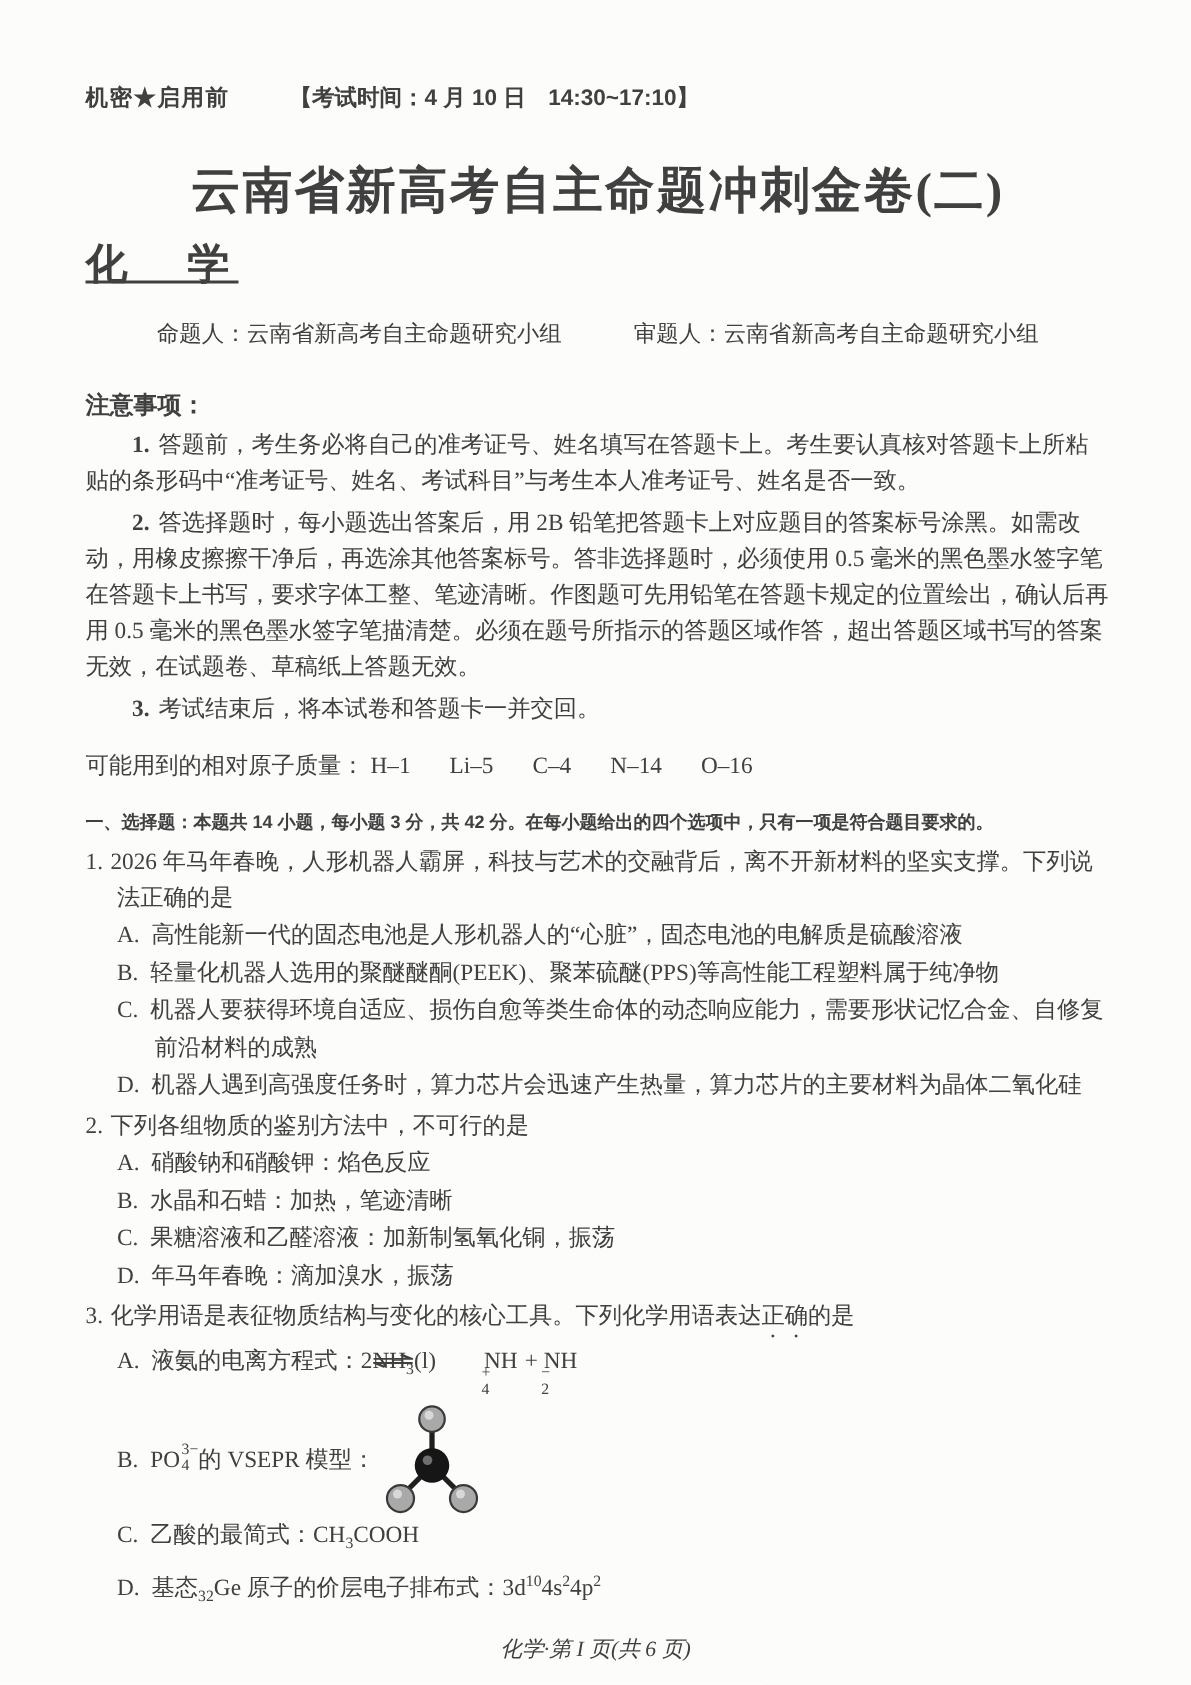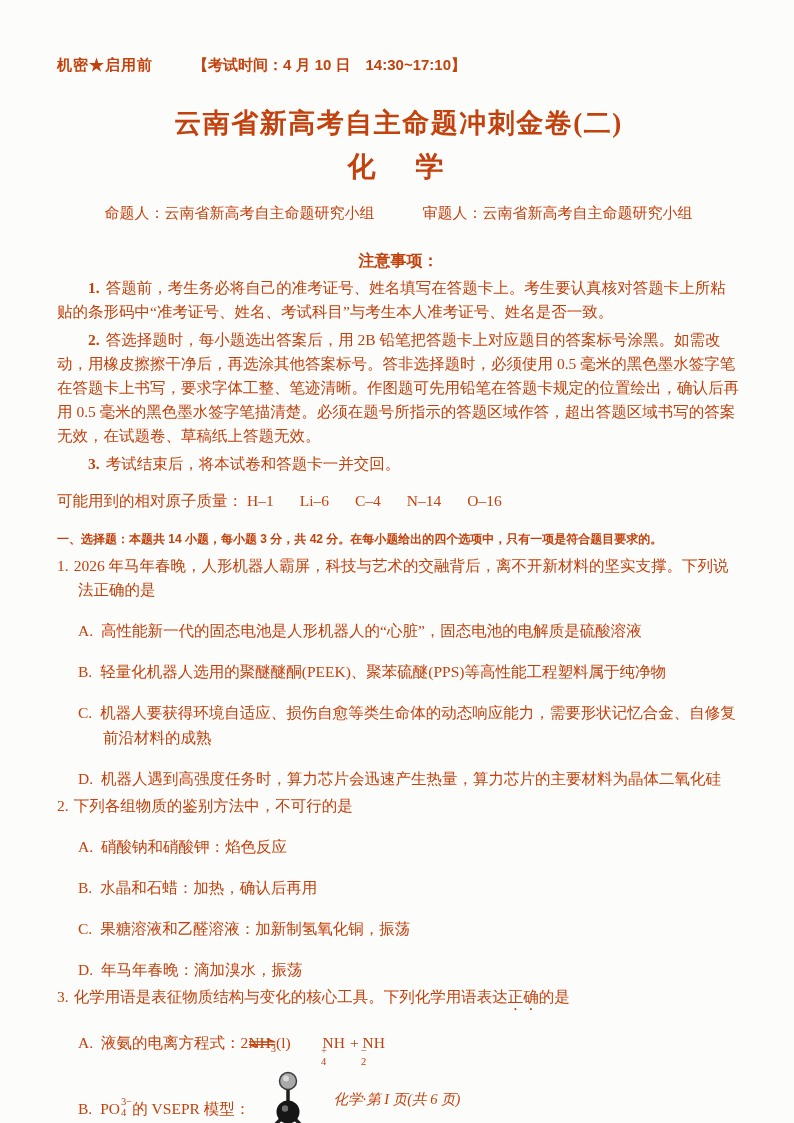--- a/index.html
+++ b/index.html
@@ -1,50 +1,51 @@
 <!DOCTYPE html>
 <html><head>
 <meta charset="utf-8">
 <style>
   html,body{margin:0;padding:0;background:#ffffff;}
   .page{
     position:relative;
     width:794px;height:1123px;
     margin:0 auto;
     background:#fcfcfb;
-    color:#c2410c;
+    color:#404040;
     font-family:"Liberation Serif",serif;
     box-sizing:border-box;
     padding:56px 54px 0 57px;
     overflow:hidden;
   }
   .header-row{
     font-family:"Liberation Sans",sans-serif;
     font-weight:bold;font-size:15px;
     display:flex;align-items:baseline;
   }
   .header-row .classification{margin-right:40px;letter-spacing:1px;}
   .title{
     text-align:center;font-weight:bold;
-    font-size:27px;letter-spacing:1.5px;
+    font-size:33px;letter-spacing:1.5px;
     margin-top:30px;
   }
   .subject{
-    text-align:center;font-weight:bold;
+    text-align:left;font-weight:bold;
     font-size:28px;letter-spacing:6px;
     margin-top:7px;
+    text-decoration:underline;
   }
   .authors{
     display:flex;justify-content:center;gap:48px;
     font-size:15px;margin-top:18px;
   }
   .notices{margin-top:28px;}
   .notices-heading{
     font-family:"Liberation Sans",sans-serif;
-    font-weight:bold;font-size:16px;text-align:center;
+    font-weight:bold;font-size:16px;
   }
   .notice{
     font-size:15.5px;line-height:24px;
     text-indent:2em;margin-top:4px;
   }
   .notice .num{font-weight:bold;margin-right:6px;}
   .masses{margin-top:15px;font-size:15.5px;}
   .masses .label{margin-right:4px;}
   .mass{margin-right:26px;}
   .section-heading{
@@ -52,21 +53,21 @@
     font-weight:bold;font-size:12px;line-height:24px;
     margin-top:15px;
     padding-left:31px;text-indent:-31px;
   }
   .question{font-size:15.5px;margin-top:3px;}
   .q-stem{padding-left:21px;text-indent:-21px;line-height:24px;}
   .q-num{margin-right:5px;}
   .options{margin-left:21px;}
   .option{
     padding-left:25px;text-indent:-25px;
-    line-height:25px;margin-top:16px;
+    line-height:25px;margin-top:0;
   }
   .opt-letter{margin-right:8px;}
   .option-flex{
     display:flex;align-items:center;
     padding-left:0;text-indent:0;margin-top:2px;
   }
   .option-flex .opt-letter{margin-right:8px;}
   .emph{
     -webkit-text-emphasis:filled dot;
     -webkit-text-emphasis-position:under right;
@@ -112,40 +113,40 @@
   </div>
 
   <div class="notices">
     <div class="notices-heading">注意事项：</div>
     <div class="notice"><span class="num">1.</span><span>答题前，考生务必将自己的准考证号、姓名填写在答题卡上。考生要认真核对答题卡上所粘贴的条形码中“准考证号、姓名、考试科目”与考生本人准考证号、姓名是否一致。</span></div>
     <div class="notice"><span class="num">2.</span><span>答选择题时，每小题选出答案后，用 2B 铅笔把答题卡上对应题目的答案标号涂黑。如需改动，用橡皮擦擦干净后，再选涂其他答案标号。答非选择题时，必须使用 0.5 毫米的黑色墨水签字笔在答题卡上书写，要求字体工整、笔迹清晰。作图题可先用铅笔在答题卡规定的位置绘出，确认后再用 0.5 毫米的黑色墨水签字笔描清楚。必须在题号所指示的答题区域作答，超出答题区域书写的答案无效，在试题卷、草稿纸上答题无效。</span></div>
     <div class="notice"><span class="num">3.</span><span>考试结束后，将本试卷和答题卡一并交回。</span></div>
   </div>
 
   <div class="masses">
-    <span class="label">可能用到的相对原子质量：</span><span class="mass">H–1</span><span class="mass">Li–6</span><span class="mass">C–4</span><span class="mass">N–14</span><span class="mass">O–16</span>
+    <span class="label">可能用到的相对原子质量：</span><span class="mass">H–1</span><span class="mass">Li–5</span><span class="mass">C–4</span><span class="mass">N–14</span><span class="mass">O–16</span>
   </div>
 
   <div class="section-heading"><span>一、选择题：</span><span>本题共 14 小题，每小题 3 分，共 42 分。在每小题给出的四个选项中，只有一项是符合题目要求的。</span></div>
 
   <div class="question">
     <div class="q-stem"><span class="q-num">1.</span><span>2026 年马年春晚，人形机器人霸屏，科技与艺术的交融背后，离不开新材料的坚实支撑。下列说法正确的是</span></div>
     <div class="options">
       <div class="option"><span class="opt-letter">A.</span><span>高性能新一代的固态电池是人形机器人的“心脏”，固态电池的电解质是硫酸溶液</span></div>
       <div class="option"><span class="opt-letter">B.</span><span>轻量化机器人选用的聚醚醚酮(PEEK)、聚苯硫醚(PPS)等高性能工程塑料属于纯净物</span></div>
       <div class="option"><span class="opt-letter">C.</span><span>机器人要获得环境自适应、损伤自愈等类生命体的动态响应能力，需要形状记忆合金、自修复前沿材料的成熟</span></div>
       <div class="option"><span class="opt-letter">D.</span><span>机器人遇到高强度任务时，算力芯片会迅速产生热量，算力芯片的主要材料为晶体二氧化硅</span></div>
     </div>
   </div>
 
   <div class="question">
     <div class="q-stem"><span class="q-num">2.</span><span>下列各组物质的鉴别方法中，不可行的是</span></div>
     <div class="options">
       <div class="option"><span class="opt-letter">A.</span><span>硝酸钠和硝酸钾：焰色反应</span></div>
-      <div class="option"><span class="opt-letter">B.</span><span>水晶和石蜡：加热，确认后再用</span></div>
+      <div class="option"><span class="opt-letter">B.</span><span>水晶和石蜡：加热，笔迹清晰</span></div>
       <div class="option"><span class="opt-letter">C.</span><span>果糖溶液和乙醛溶液：加新制氢氧化铜，振荡</span></div>
       <div class="option"><span class="opt-letter">D.</span><span>年马年春晚：滴加溴水，振荡</span></div>
     </div>
   </div>
 
   <div class="question">
     <div class="q-stem"><span class="q-num">3.</span><span>化学用语是表征物质结构与变化的核心工具。下列化学用语表达</span><span class="emph">正确</span><span>的是</span></div>
     <div class="options">
 
       <div class="option"><span class="opt-letter">A.</span><span>液氨的电离方程式：2NH</span><span class="sb">3</span><span>(l)</span><span class="rev-arrow">⇌</span><span>NH</span><span class="stk">

